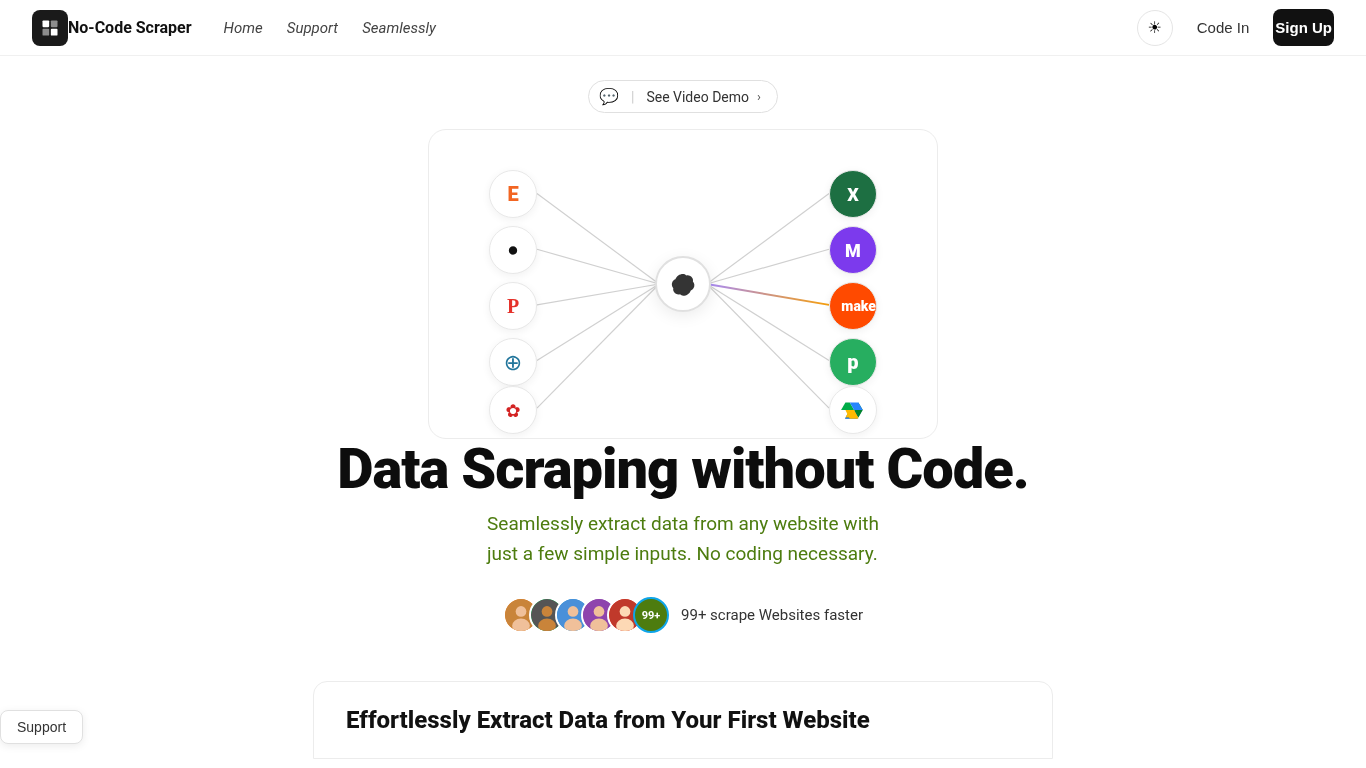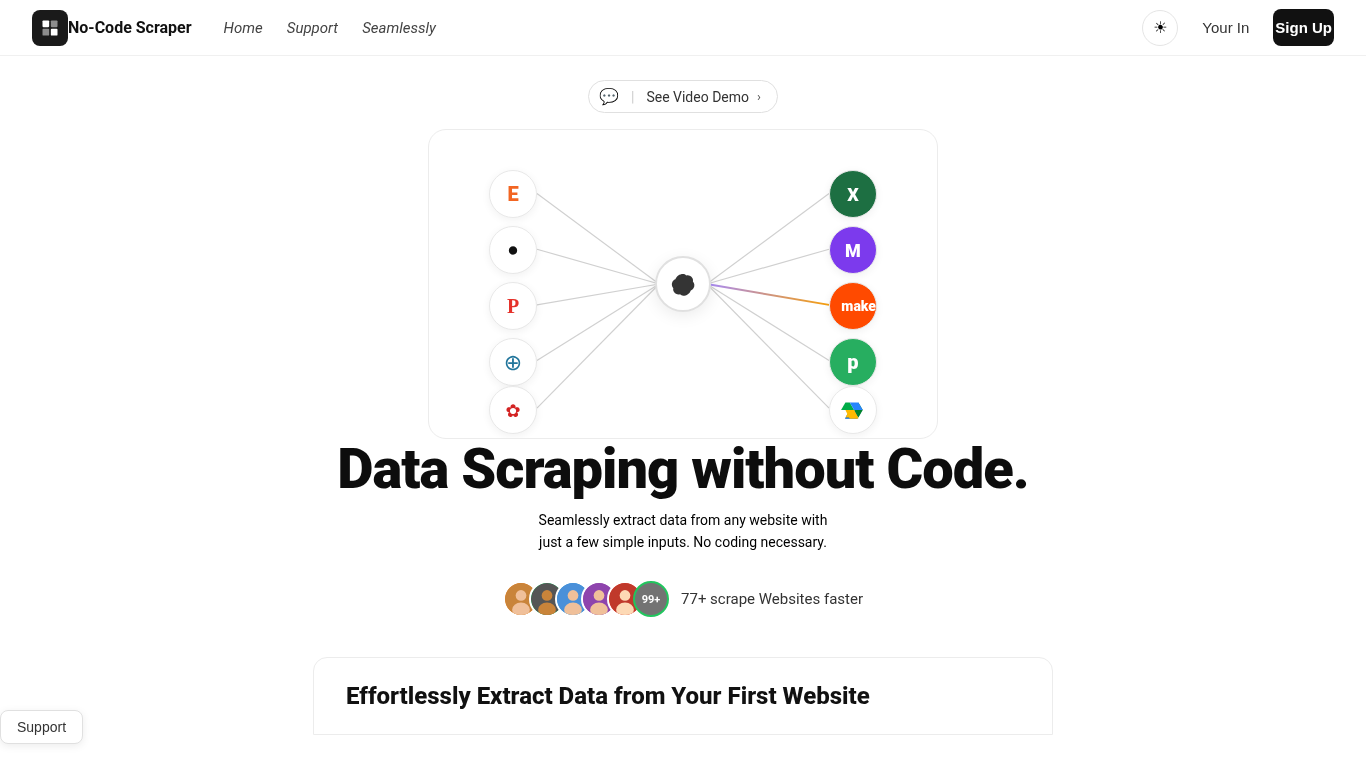--- a/index.html
+++ b/index.html
@@ -195,23 +195,23 @@
     .hero-title {
       font-size: 56px;
       font-weight: 900;
       text-align: center;
       line-height: 1.1;
       color: #0d0d0d;
       margin-bottom: 8px;
       letter-spacing: -1px;
     }
     .hero-subtitle {
-      font-size: 14px;
-      color: #000000;
-      text-align: center;
+      font-size: 19px;
+      color: #4d7c0f;
+      text-align: left;
       line-height: 1.6;
       margin-bottom: 28px;
     }
 
     
     .social-proof {
       display: flex;
       align-items: center;
       gap: 12px;
       margin-bottom: 40px;
@@ -233,43 +233,43 @@
       justify-content: center;
       font-size: 14px;
       font-weight: 600;
       color: #fff;
     }
     .avatar:first-child { margin-left: 0; }
     .avatar-count {
       width: 36px;
       height: 36px;
       border-radius: 50%;
-      border: 2px solid #22c55e;
+      border: 2px solid #0ea5e9;
       margin-left: -10px;
-      background: #737373;
+      background: #4d7c0f;
       color: #fff;
       font-size: 11px;
       font-weight: 700;
       display: flex;
       align-items: center;
       justify-content: center;
     }
     .social-text {
       font-size: 15px;
       color: #333;
     }
 
     
     .bottom-section {
       width: 100%;
       max-width: 740px;
       border: 1.5px solid #ececec;
       border-radius: 14px 14px 0 0;
       padding: 24px 32px;
-      margin: 0 auto;
+      margin: 8px auto;
     }
     .bottom-title {
       font-size: 24px;
       font-weight: 800;
       color: #111;
     }
 
     
     .support-btn {
       position: fixed;
@@ -309,21 +309,21 @@
       <span class="logo-text">No-Code Scraper</span>
     </div>
     <div class="nav-links">
       <a class="nav-link">Home</a>
       <a class="nav-link">Support</a>
       <a class="nav-link">Seamlessly</a>
     </div>
   </div>
   <div class="nav-right">
     <button class="theme-toggle">☀</button>
-    <button class="btn-signin">Your In</button>
+    <button class="btn-signin">Code In</button>
     <button class="btn-signup">Sign Up</button>
   </div>
 </nav>
 
 <section class="hero">
 
   <div class="video-demo-badge">
     <span class="video-icon">💬</span>
     <span class="video-divider">|</span>
     <span>See Video Demo</span>
@@ -451,21 +451,21 @@
       </div>
       <div class="avatar" style="background:#e74c3c;">
         <svg width="36" height="36" viewBox="0 0 36 36">
           <circle cx="18" cy="18" r="18" fill="#c0392b"></circle>
           <circle cx="18" cy="14" r="6" fill="#fdd9b5"></circle>
           <ellipse cx="18" cy="30" rx="10" ry="8" fill="#fdd9b5"></ellipse>
         </svg>
       </div>
       <div class="avatar-count">99+</div>
     </div>
-    <span class="social-text">77+ scrape Websites faster</span>
+    <span class="social-text">99+ scrape Websites faster</span>
   </div>
 
   <div class="bottom-section">
     <div class="bottom-title">Effortlessly Extract Data from Your First Website</div>
   </div>
 </section>
 
 <button class="support-btn">Support</button>
 
 </body></html>

